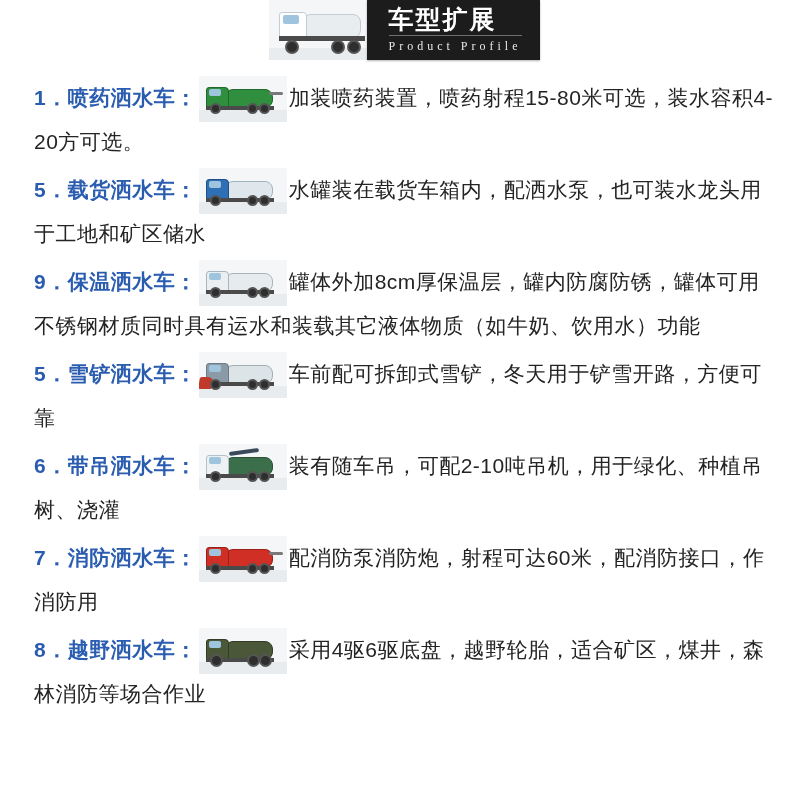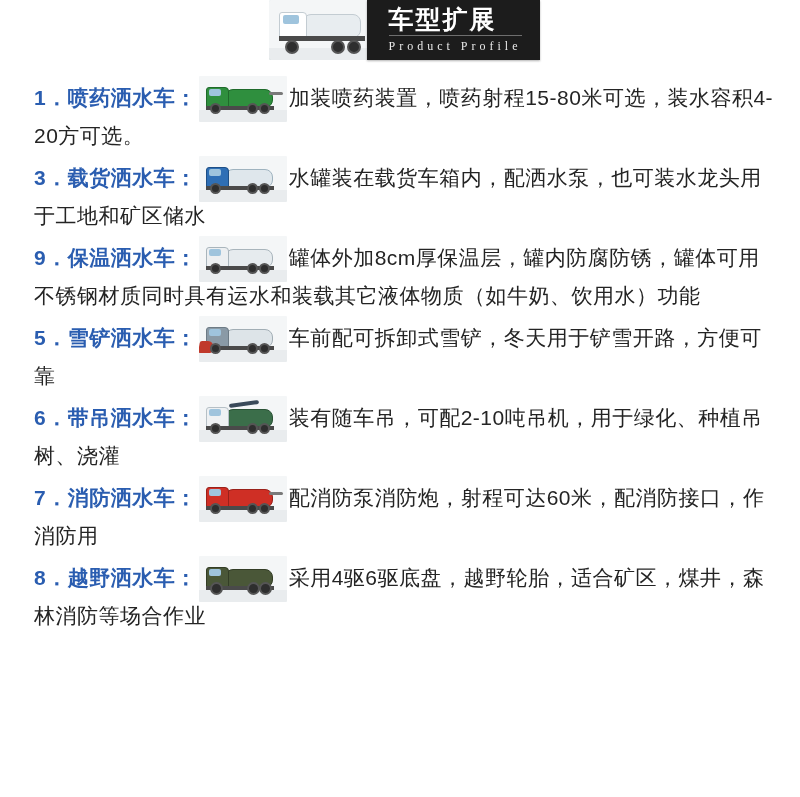--- a/index.html
+++ b/index.html
@@ -73,21 +73,21 @@
     margin-top: 2px;
     padding-top: 2px;
   }
 
   
   .items {
     padding: 4px 26px 0 34px;
   }
   .item {
     font-size: 21px;
-    line-height: 28px;
+    line-height: 40px;
     color: #2b2b2b;
     margin-bottom: 6px;
     letter-spacing: 0.5px;
   }
   .item .lead {
     color: #2a5db0;
     font-weight: bold;
     white-space: nowrap;
   }
   .item .thumb {
@@ -245,21 +245,21 @@
             <span class="chassis"></span>
             <span class="spray"></span>
             <span class="w w1"></span>
             <span class="w w2"></span>
             <span class="w w3"></span>
           </span></span><span class="body">加装喷药装置，喷药射程15-80米可选，装水容积4-20方可选。</span>
     </div>
 
 
     <div class="item">
-      <span class="lead">3．载货洒水车：</span><span class="thumb"><span class="tk">
+      <span class="lead">5．载货洒水车：</span><span class="thumb"><span class="tk">
             <span class="sky"></span>
             <span class="ground"></span>
             <span class="tank" style="background:#dfe7ec;border:1px solid #9fb3bf;"></span>
             <span class="cab" style="background:#2f6fb5;border:1px solid #1e4f86;"></span>
             <span class="win"></span>
             <span class="chassis"></span>
             <span class="w w1"></span>
             <span class="w w2"></span>
             <span class="w w3"></span>
           </span></span><span class="body">水罐装在载货车箱内，配洒水泵，也可装水龙头用于工地和矿区储水</span>

